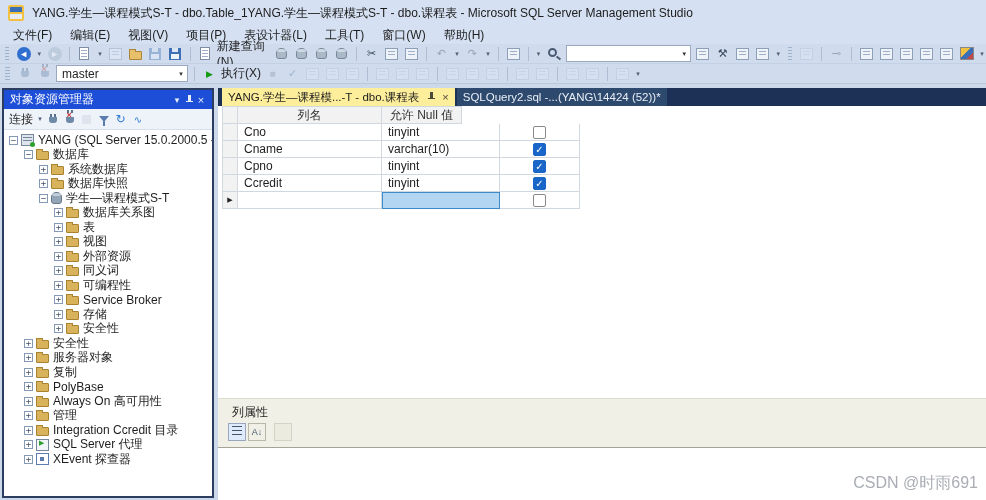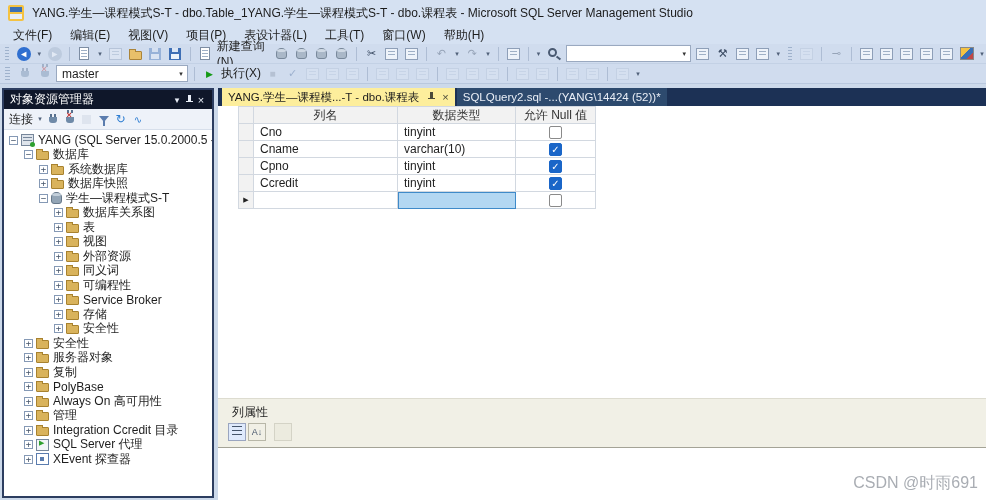--- a/index.html
+++ b/index.html
@@ -55,21 +55,21 @@
   .combo .caret { color:#333; }
   .wrench-ico::before { content:"\2692"; font-size:11px; }
   .play { color:#159a15; font-size:9px; }
   .stop { color:#8a97aa; font-size:10px; }
   .parse { color:#4a6a9a; font-size:11px; }
   .multi-color { width:14px; height:13px; background:linear-gradient(135deg,#f4c242 0 40%,#3a6fb5 40% 70%,#c04848 70%); border:1px solid #888; }
 
   
   .oe-panel { position:absolute; left:2px; top:88px; width:212px; height:410px;
               border:2px solid #2c3d60; background:#fff; display:flex; flex-direction:column; }
-  .oe-header { height:19px; background:#0f172a; color:#fff; display:flex; align-items:center;
+  .oe-header { height:19px; background:#1d4ed8; color:#fff; display:flex; align-items:center;
                padding:0 4px 0 6px; flex:none; }
   .oe-title { flex:1; font-size:12px; white-space:nowrap; overflow:hidden; }
   .oe-hicon { width:14px; text-align:center; font-size:9px; color:#e8eef7; flex:none; }
   .pin-icon { position:relative; width:10px; height:12px; flex:none; }
   .pin-icon::before { content:""; position:absolute; left:4px; top:1px; width:3px; height:6px; background:#e8eef7; }
   .pin-icon::after  { content:""; position:absolute; left:2px; top:7px; width:7px; height:1px; background:#e8eef7; box-shadow:3px 2px 0 -1px #e8eef7; }
   .oe-toolbar { height:21px; background:#eef2f9; border-bottom:1px solid #d7dfeb; display:flex;
                 align-items:center; padding-left:5px; flex:none; }
   .connect-label { display:flex; align-items:center; gap:3px; }
   .plug-ico { width:10px; height:11px; position:relative; }
@@ -106,21 +106,21 @@
   .tab-strip { position:absolute; left:0; top:0; width:768px; height:18px; background:#1c3155; display:flex; }
   .tab { height:18px; display:flex; align-items:center; padding:0 6px; font-size:11.5px; white-space:nowrap; }
   .tab.active { background:#fdee9c; color:#1e1e1e; margin-left:4px; }
   .tab.inactive { background:#2d4a6e; color:#e9eef6; margin-left:2px; }
   .tab .pin-icon::before, .tab .pin-icon::after { background:#4a4a3a; box-shadow:none; }
   .tab .pin-icon::after { box-shadow:3px 2px 0 -1px #4a4a3a; }
   .tab-close { margin-left:6px; font-size:11px; color:#4a4a3a; }
 
   
   .grid { position:absolute; left:4px; top:18px; }
-  .g-row { display:flex; height:17px;margin-left:16px; }
+  .g-row { display:flex; height:17px; }
   .g-head { height:18px; }
   .g-cell { border-right:1px solid #d2d8e0; border-bottom:1px solid #d2d8e0; display:flex; align-items:center;
             padding-left:6px; font-size:12px; background:#fff; }
   .g-head .g-cell { background:#f2f2f2; border-top:1px solid #d2d8e0; justify-content:center; padding-left:0; color:#333; }
   .c-marker { width:16px; background:#f2f2f2; border-left:1px solid #d2d8e0; justify-content:center; padding-left:0; font-size:7px; color:#222; }
   .c-name { width:144px; }
   .c-type { width:118px; }
   .c-null { width:80px; justify-content:center; padding-left:0; }
   .g-cell.sel { background:#b3d7f2; border:1px solid #3f8ac9; }
   .cb { width:13px; height:13px; border:1px solid #8a8a8a; border-radius:2px; background:#fff;
@@ -492,21 +492,20 @@
     </div>
     <div class="tab inactive">
       <span>SQLQuery2.sql -...(YANG\14424 (52))*</span>
     </div>
   </div>
 
   <div class="grid">
     <div class="g-row g-head">
       <span class="g-cell c-marker"></span>
       <span class="g-cell c-name">列名</span>
-      <span class="g-cell c-type">数据类型</span>
       <span class="g-cell c-null">允许 Null 值</span>
     </div>
     <div id="grid-body">
         <div class="g-row">
           <span class="g-cell c-marker"></span>
           <span class="g-cell c-name">Cno</span>
           <span class="g-cell c-type">tinyint</span>
           <span class="g-cell c-null">
             <span class="cb"></span>
           </span>

